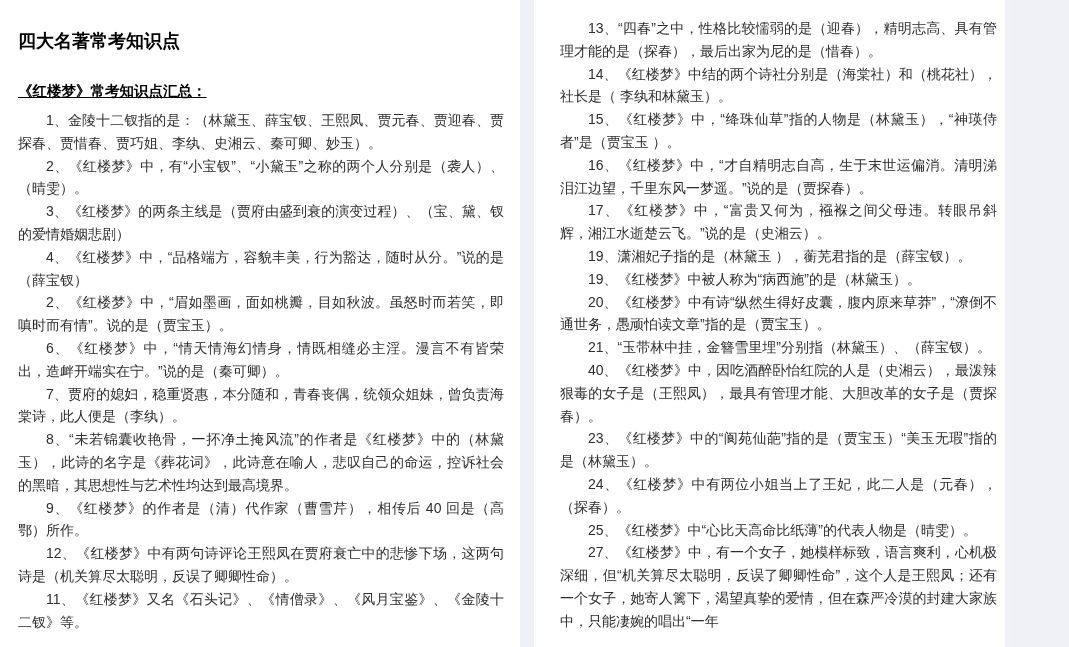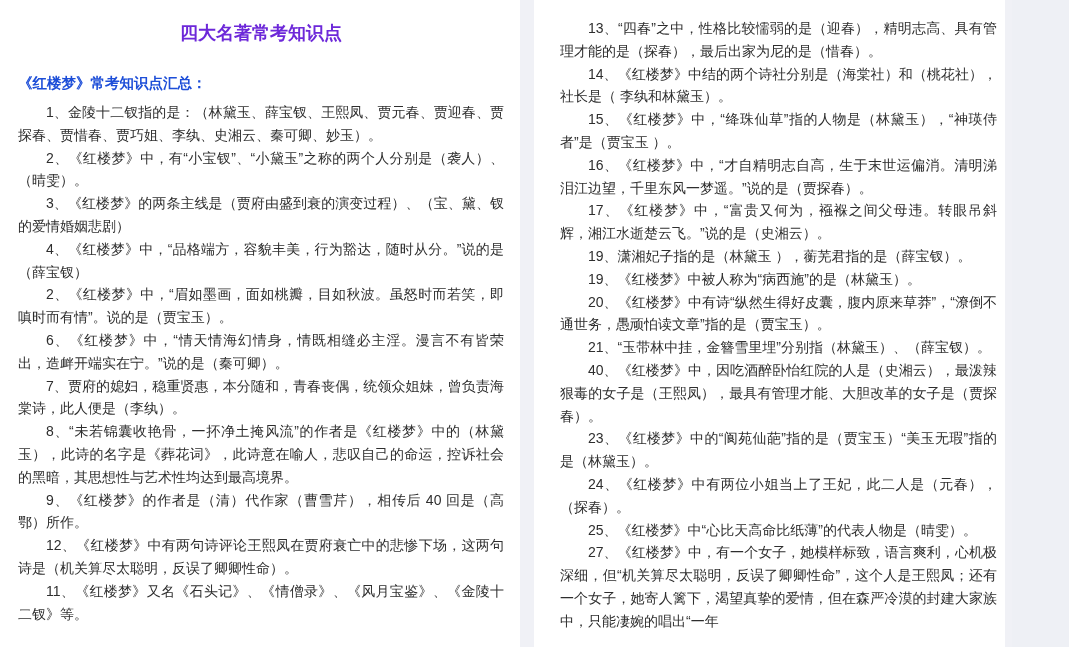--- a/index.html
+++ b/index.html
@@ -18,33 +18,33 @@
     height: 647px;
     overflow: hidden;
     color: #2e2e2e;
   }
   .page-left  { width: 520px; padding: 0 16px 0 18px; }
   .page-gap   { width: 14px; height: 647px; background: #f0f1f6; }
   .page-right { width: 471px; padding: 17px 8px 4px 26px; }
   .edge-strip { width: 7px; height: 647px; background: #f0f1f6; }
 
   .doc-title {
-    margin-top: 22px;
-    text-align: center;
+    margin-top: 30px;
     font-size: 18px;
     line-height: 22px;
     font-weight: bold;
-    color: #6d28d9;
+    color: #000000;
   }
   .section-heading {
     margin-top: 29px;
     font-size: 14.5px;
     line-height: 20px;
     font-weight: bold;
-    color: #1d4ed8;
+    color: #000000;
+    text-decoration: underline;
   }
   .items { margin-top: 8px; }
   .para {
     font-size: 14px;
     line-height: 22.8px;
     text-indent: 2em;
     text-align: justify;
     text-justify: inter-ideograph;
     color: #2e2e2e;
     word-break: break-all;

